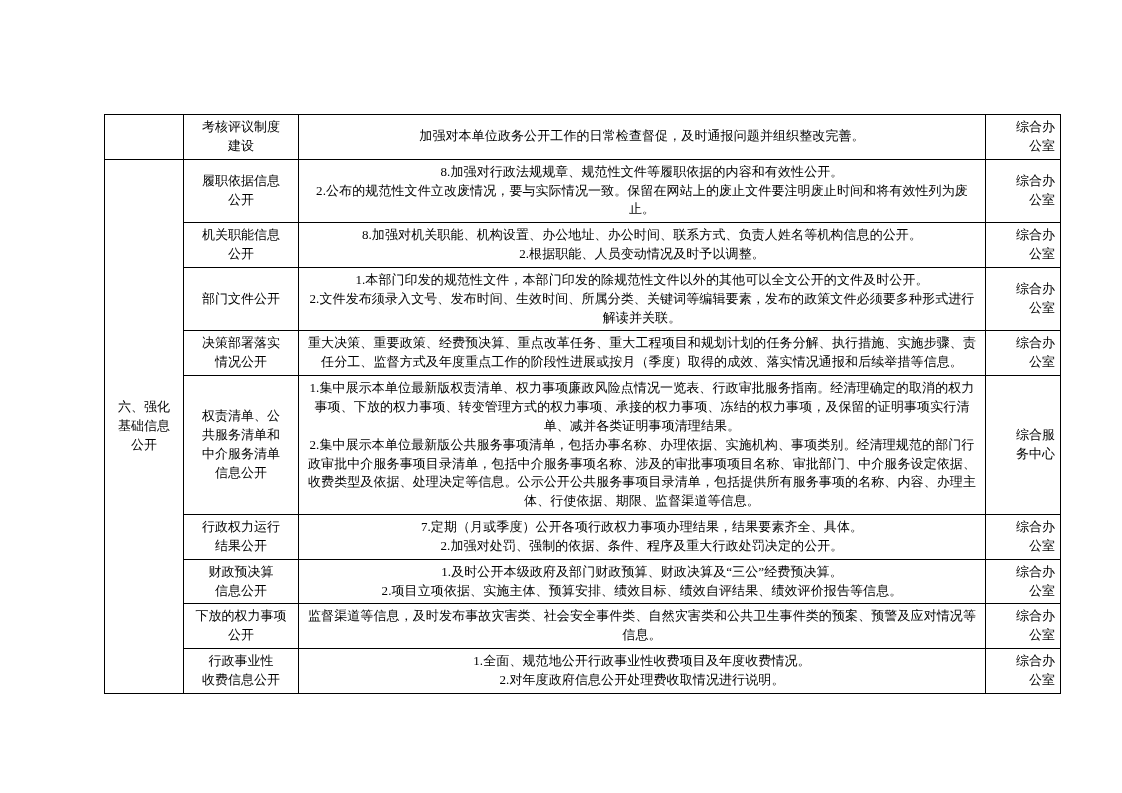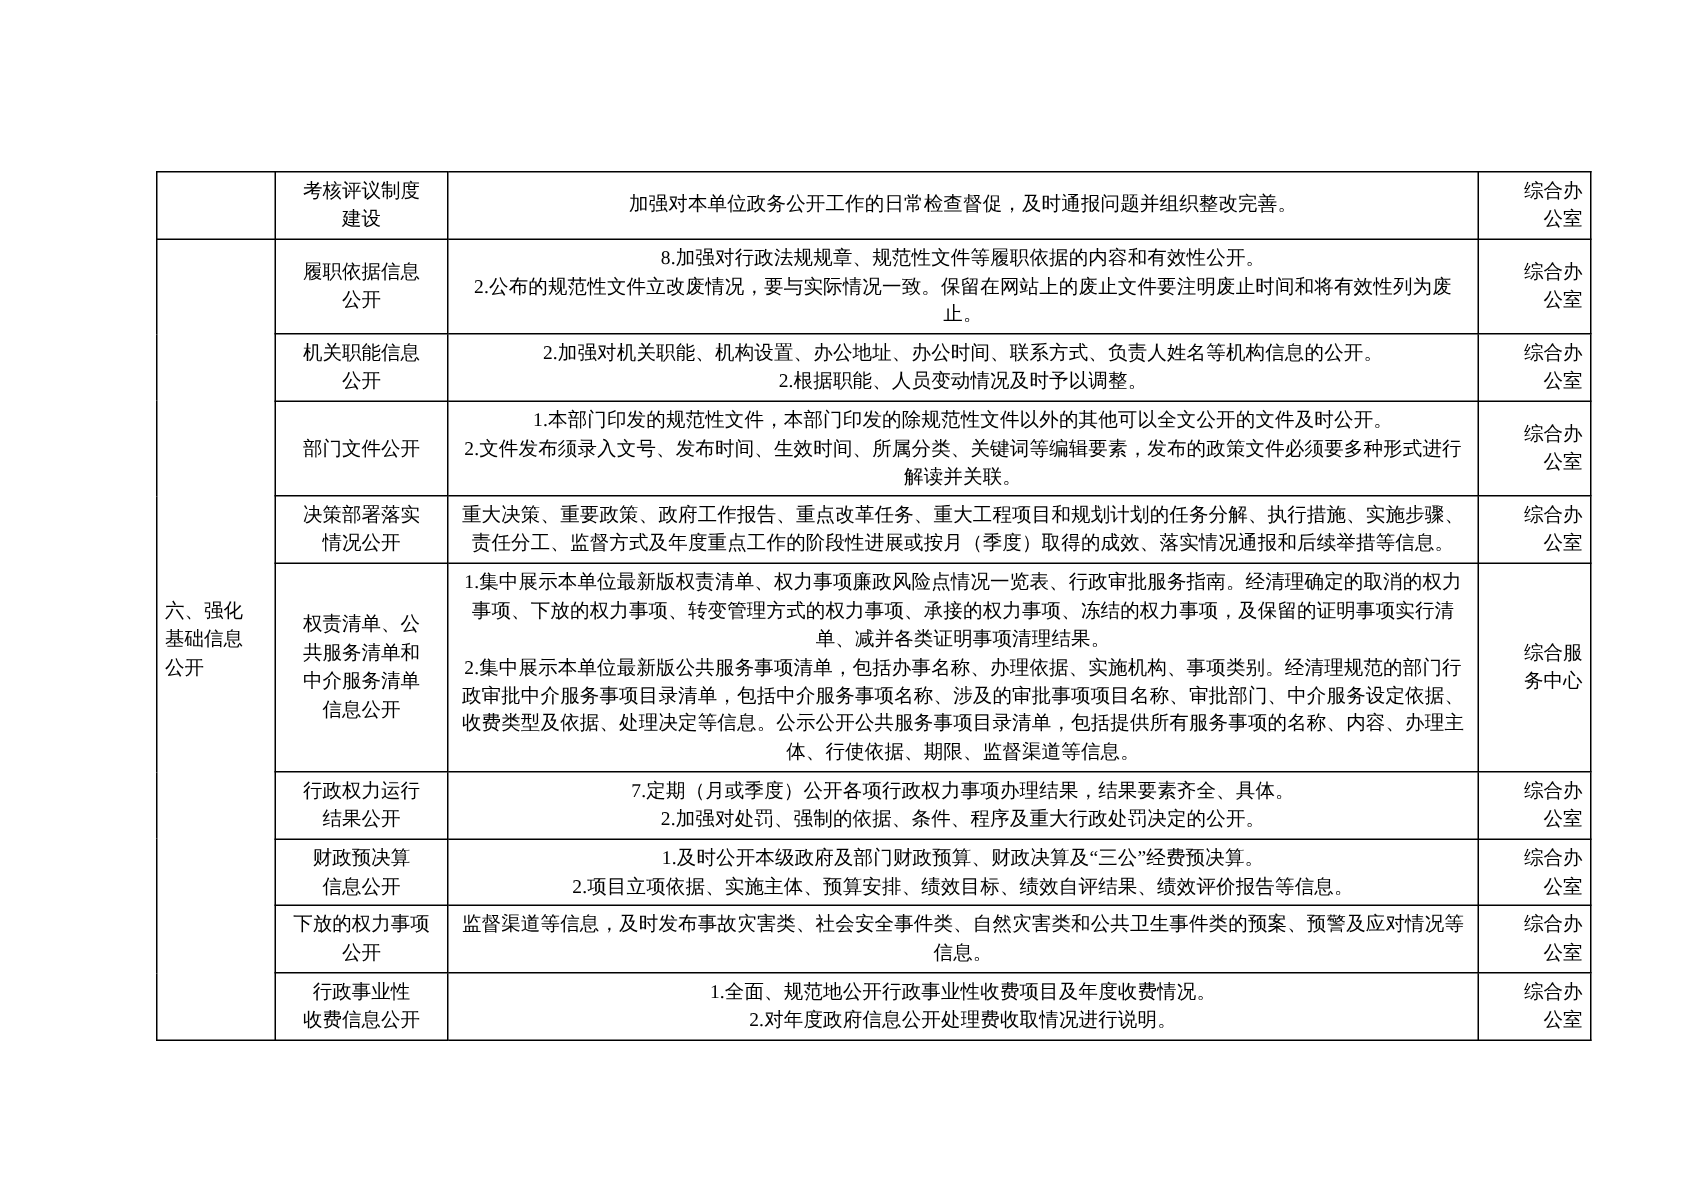--- a/index.html
+++ b/index.html
@@ -32,21 +32,21 @@
   }
   table.doc-table td {
     border: 1px solid #000000;
     vertical-align: middle;
     padding: 3px 5px;
     font-size: 13px;
     line-height: 1.45;
   }
   td.col-cat {
     width: 68px;
-    text-align: left;
+    text-align: center;
     font-size: 13.5px;
     line-height: 1.5;
   }
   td.col-item {
     width: 104px;
     text-align: center;
     font-size: 13.5px;
     line-height: 1.5;
   }
   td.col-desc {
@@ -123,21 +123,21 @@
 公室</span>
         </td>
       </tr>
 
       <tr>
         <td class="col-item">
           <span class="item-text">机关职能信息
 公开</span>
         </td>
         <td class="col-desc">
-          <span class="desc-line">2.加强对机关职能、机构设置、办公地址、办公时间、联系方式、负责人姓名等机构信息的公开。</span>
+          <span class="desc-line">8.加强对机关职能、机构设置、办公地址、办公时间、联系方式、负责人姓名等机构信息的公开。</span>
           <span class="desc-line">2.根据职能、人员变动情况及时予以调整。</span>
         </td>
         <td class="col-dept">
           <span class="dept-text">综合办
 公室</span>
         </td>
       </tr>
 
       <tr>
         <td class="col-item">
@@ -152,21 +152,21 @@
 公室</span>
         </td>
       </tr>
 
       <tr>
         <td class="col-item">
           <span class="item-text">决策部署落实
 情况公开</span>
         </td>
         <td class="col-desc">
-          <span class="desc-line">重大决策、重要政策、政府工作报告、重点改革任务、重大工程项目和规划计划的任务分解、执行措施、实施步骤、责任分工、监督方式及年度重点工作的阶段性进展或按月（季度）取得的成效、落实情况通报和后续举措等信息。</span>
+          <span class="desc-line">重大决策、重要政策、经费预决算、重点改革任务、重大工程项目和规划计划的任务分解、执行措施、实施步骤、责任分工、监督方式及年度重点工作的阶段性进展或按月（季度）取得的成效、落实情况通报和后续举措等信息。</span>
         </td>
         <td class="col-dept">
           <span class="dept-text">综合办
 公室</span>
         </td>
       </tr>
 
       <tr>
         <td class="col-item">
           <span class="item-text">权责清单、公

